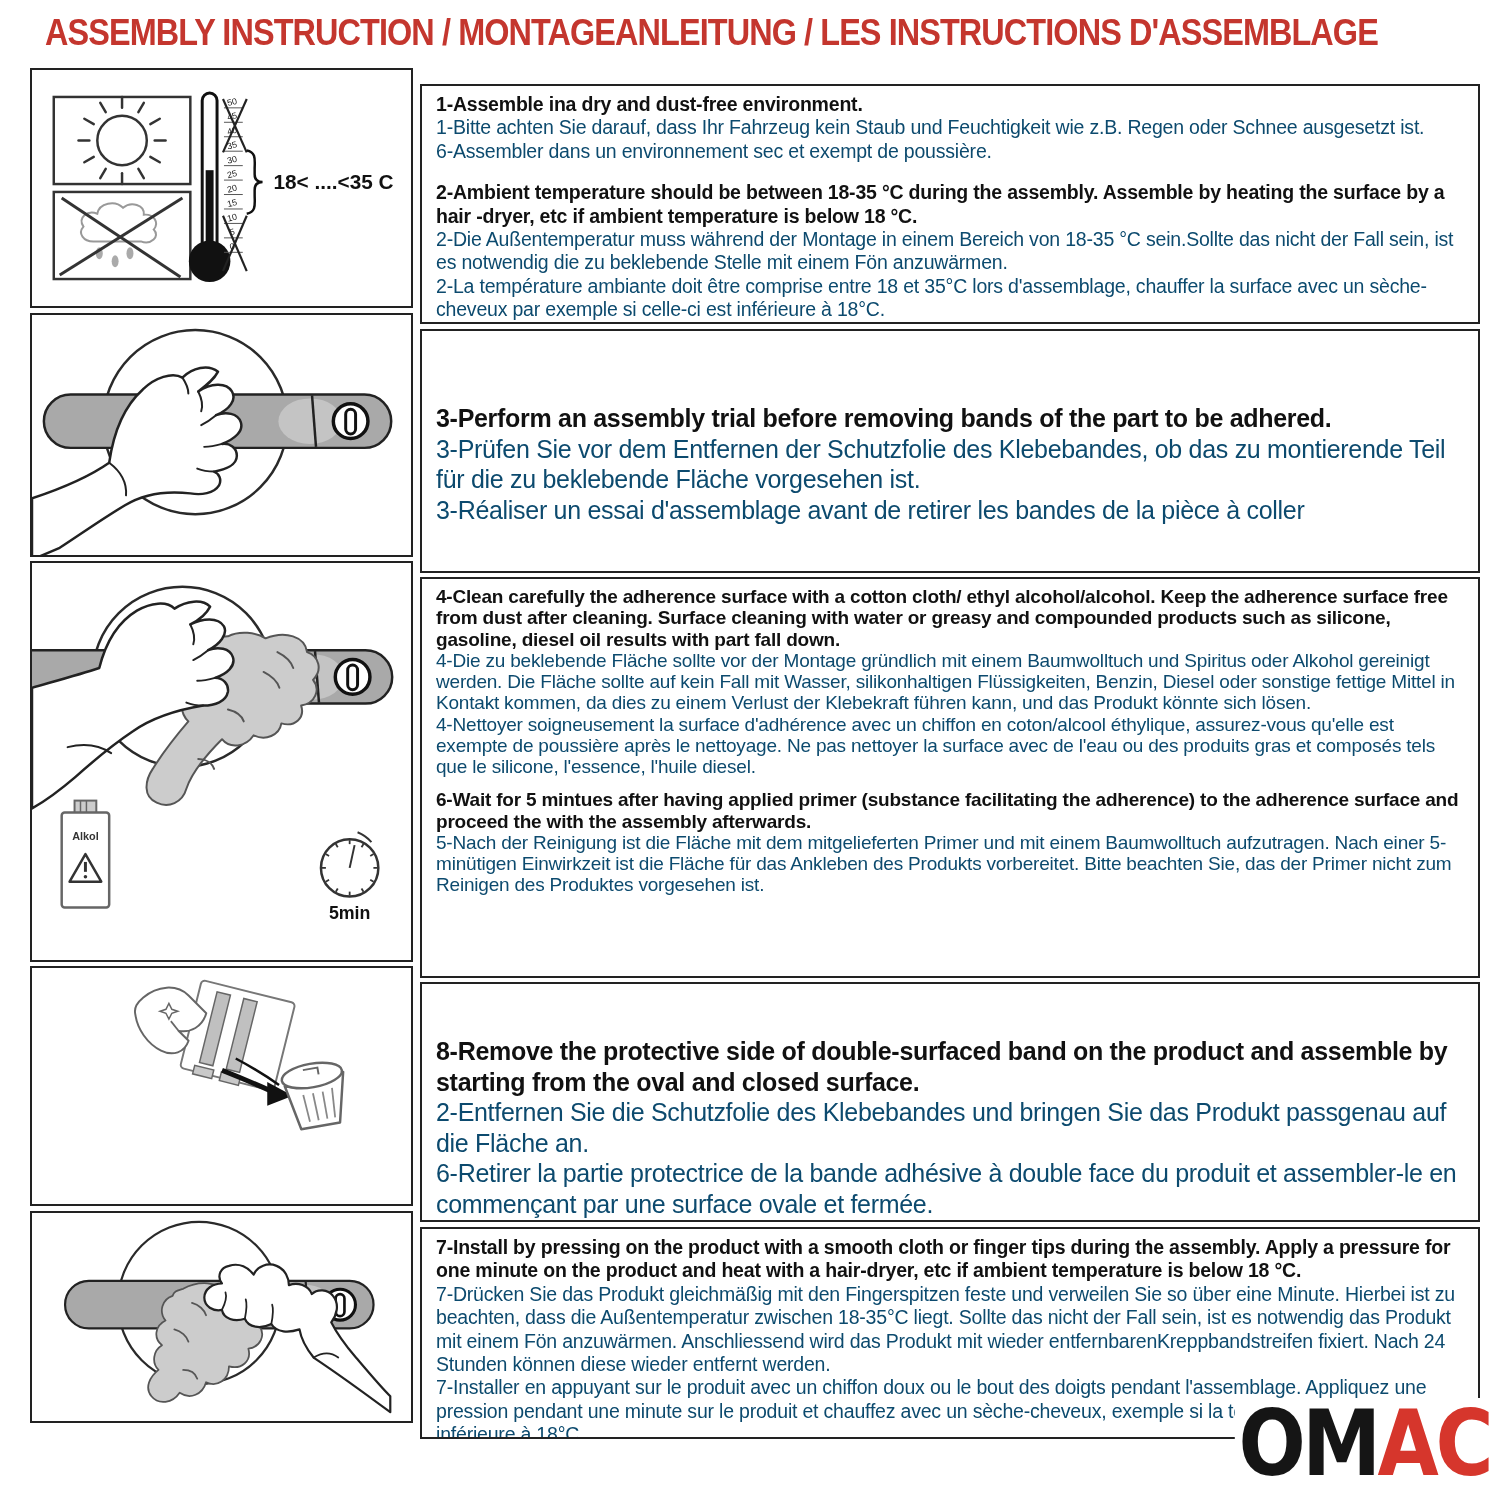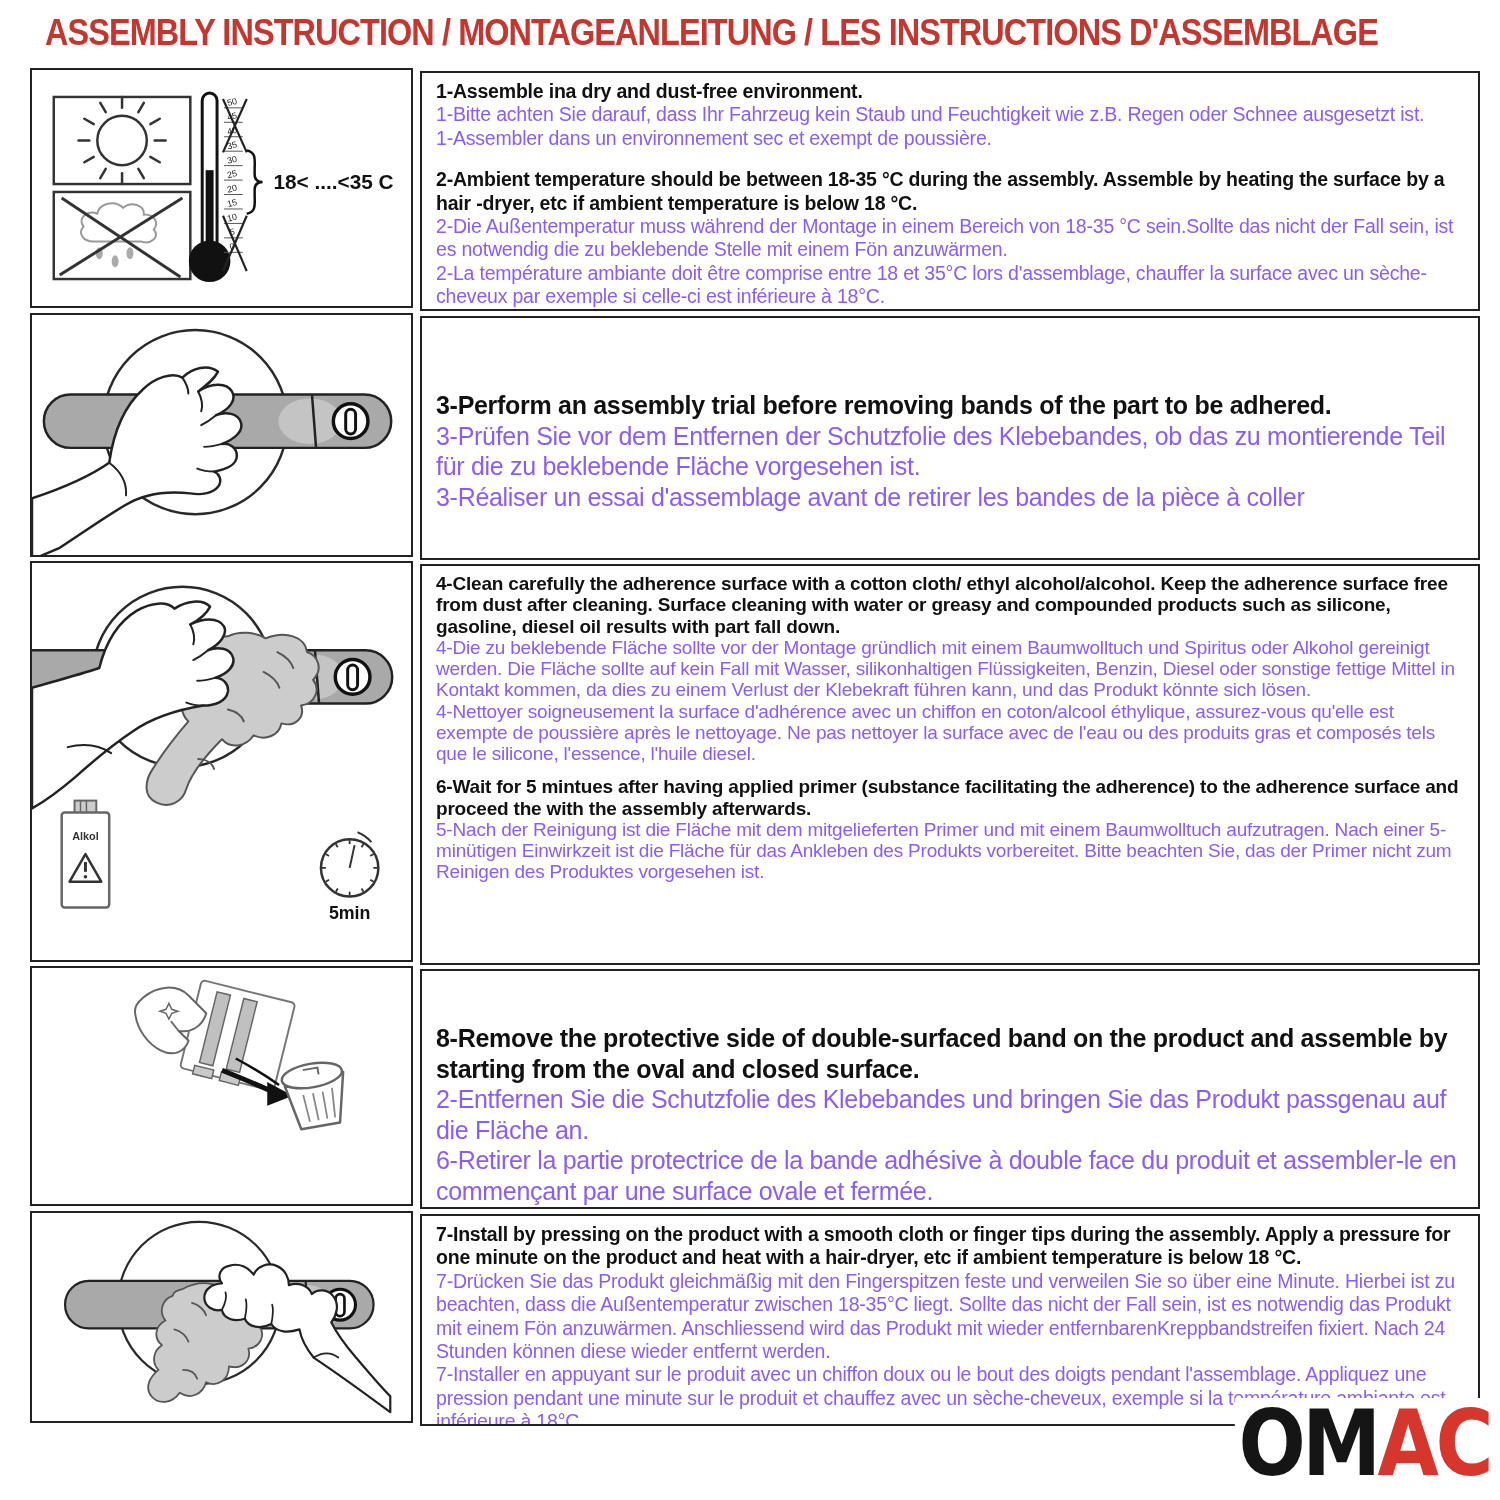--- a/index.html
+++ b/index.html
@@ -12,24 +12,24 @@
   }
   .row{position:absolute;left:0;width:1500px;}
   .r1{top:68px;height:240px}
   .r2{top:313px;height:244px}
   .r3{top:561px;height:401px}
   .r4{top:966px;height:240px}
   .r5{top:1211px;height:212px}
   .figbox{position:absolute;left:30px;top:0;width:383px;height:100%;
     border:2.5px solid #222;box-sizing:border-box;background:#fff;overflow:hidden;}
   .figbox svg{width:100%;height:100%;display:block;}
-  .textbox{position:absolute;left:420px;top:3px;width:1060px;height:100%;
+  .textbox{position:absolute;left:420px;top:16px;width:1060px;height:100%;
     border:2.5px solid #222;box-sizing:border-box;background:#fff;
     padding:7px 14px;overflow:hidden;}
-  .textbox p{margin:0;color:#8b5cf6;}
+  .textbox p{margin:0;color:#0c4a6e;}
   .textbox p.b{color:#111;font-weight:bold;}
   .small-text p{font-size:19.5px;line-height:1.2;letter-spacing:-0.2px;}
   .tight p{font-size:19px;line-height:1.12;}
   .big-text p{font-size:25px;line-height:1.22;letter-spacing:-0.3px;}
   .mt{margin-top:18px !important;}
   .mt2{margin-top:12px !important;}
   .pad2{padding-top:72px;}
   .pad4{padding-top:52px;}
   .ln{fill:#fff;stroke:#333;stroke-width:2.5;}
   .lnb{fill:none;stroke:#333;stroke-width:2.5;stroke-linecap:round;}
@@ -119,21 +119,21 @@
               <line x1="217" y1="146" x2="193" y2="202"></line>
           </g>
           <path d="M217,80 C227,82 225,90 225,99 L225,104 C225,110 229,112 233,112 C229,112 225,114 225,120 L225,125 C225,134 227,142 217,144" fill="none" stroke="#111" stroke-width="2.5"></path>
           <text x="244" y="119" font-size="21" font-weight="bold" fill="#111">18&lt; ....&lt;35 C</text>
         </g>
       </svg>
     </div>
     <div class="textbox small-text">
       <p class="b">1-Assemble ina dry and dust-free environment.</p>
       <p>1-Bitte achten Sie darauf, dass Ihr Fahrzeug kein Staub und Feuchtigkeit wie z.B. Regen oder Schnee ausgesetzt ist.</p>
-      <p>1-Assembler dans un environnement sec et exempt de poussière.</p>
+      <p>6-Assembler dans un environnement sec et exempt de poussière.</p>
       <p class="b mt">2-Ambient temperature should be between 18-35 °C  during the assembly. Assemble by heating the surface by a hair -dryer, etc if ambient temperature is below 18 °C.</p>
       <p>2-Die Außentemperatur muss während der Montage in einem Bereich von 18-35 °C  sein.Sollte das nicht der Fall sein, ist es notwendig die zu beklebende Stelle mit einem Fön anzuwärmen.</p>
       <p>2-La température ambiante doit être comprise entre 18 et 35°C lors d'assemblage, chauffer la surface avec un sèche-cheveux par exemple si celle-ci est inférieure à 18°C.</p>
     </div>
   </div>
 
   <div class="row r2">
     <div class="figbox">
       <svg viewBox="0 0 383 240" preserveAspectRatio="xMidYMid meet">
         <circle cx="165" cy="107" r="93" fill="#fff" stroke="#2a2a2a" stroke-width="2.5"></circle>

